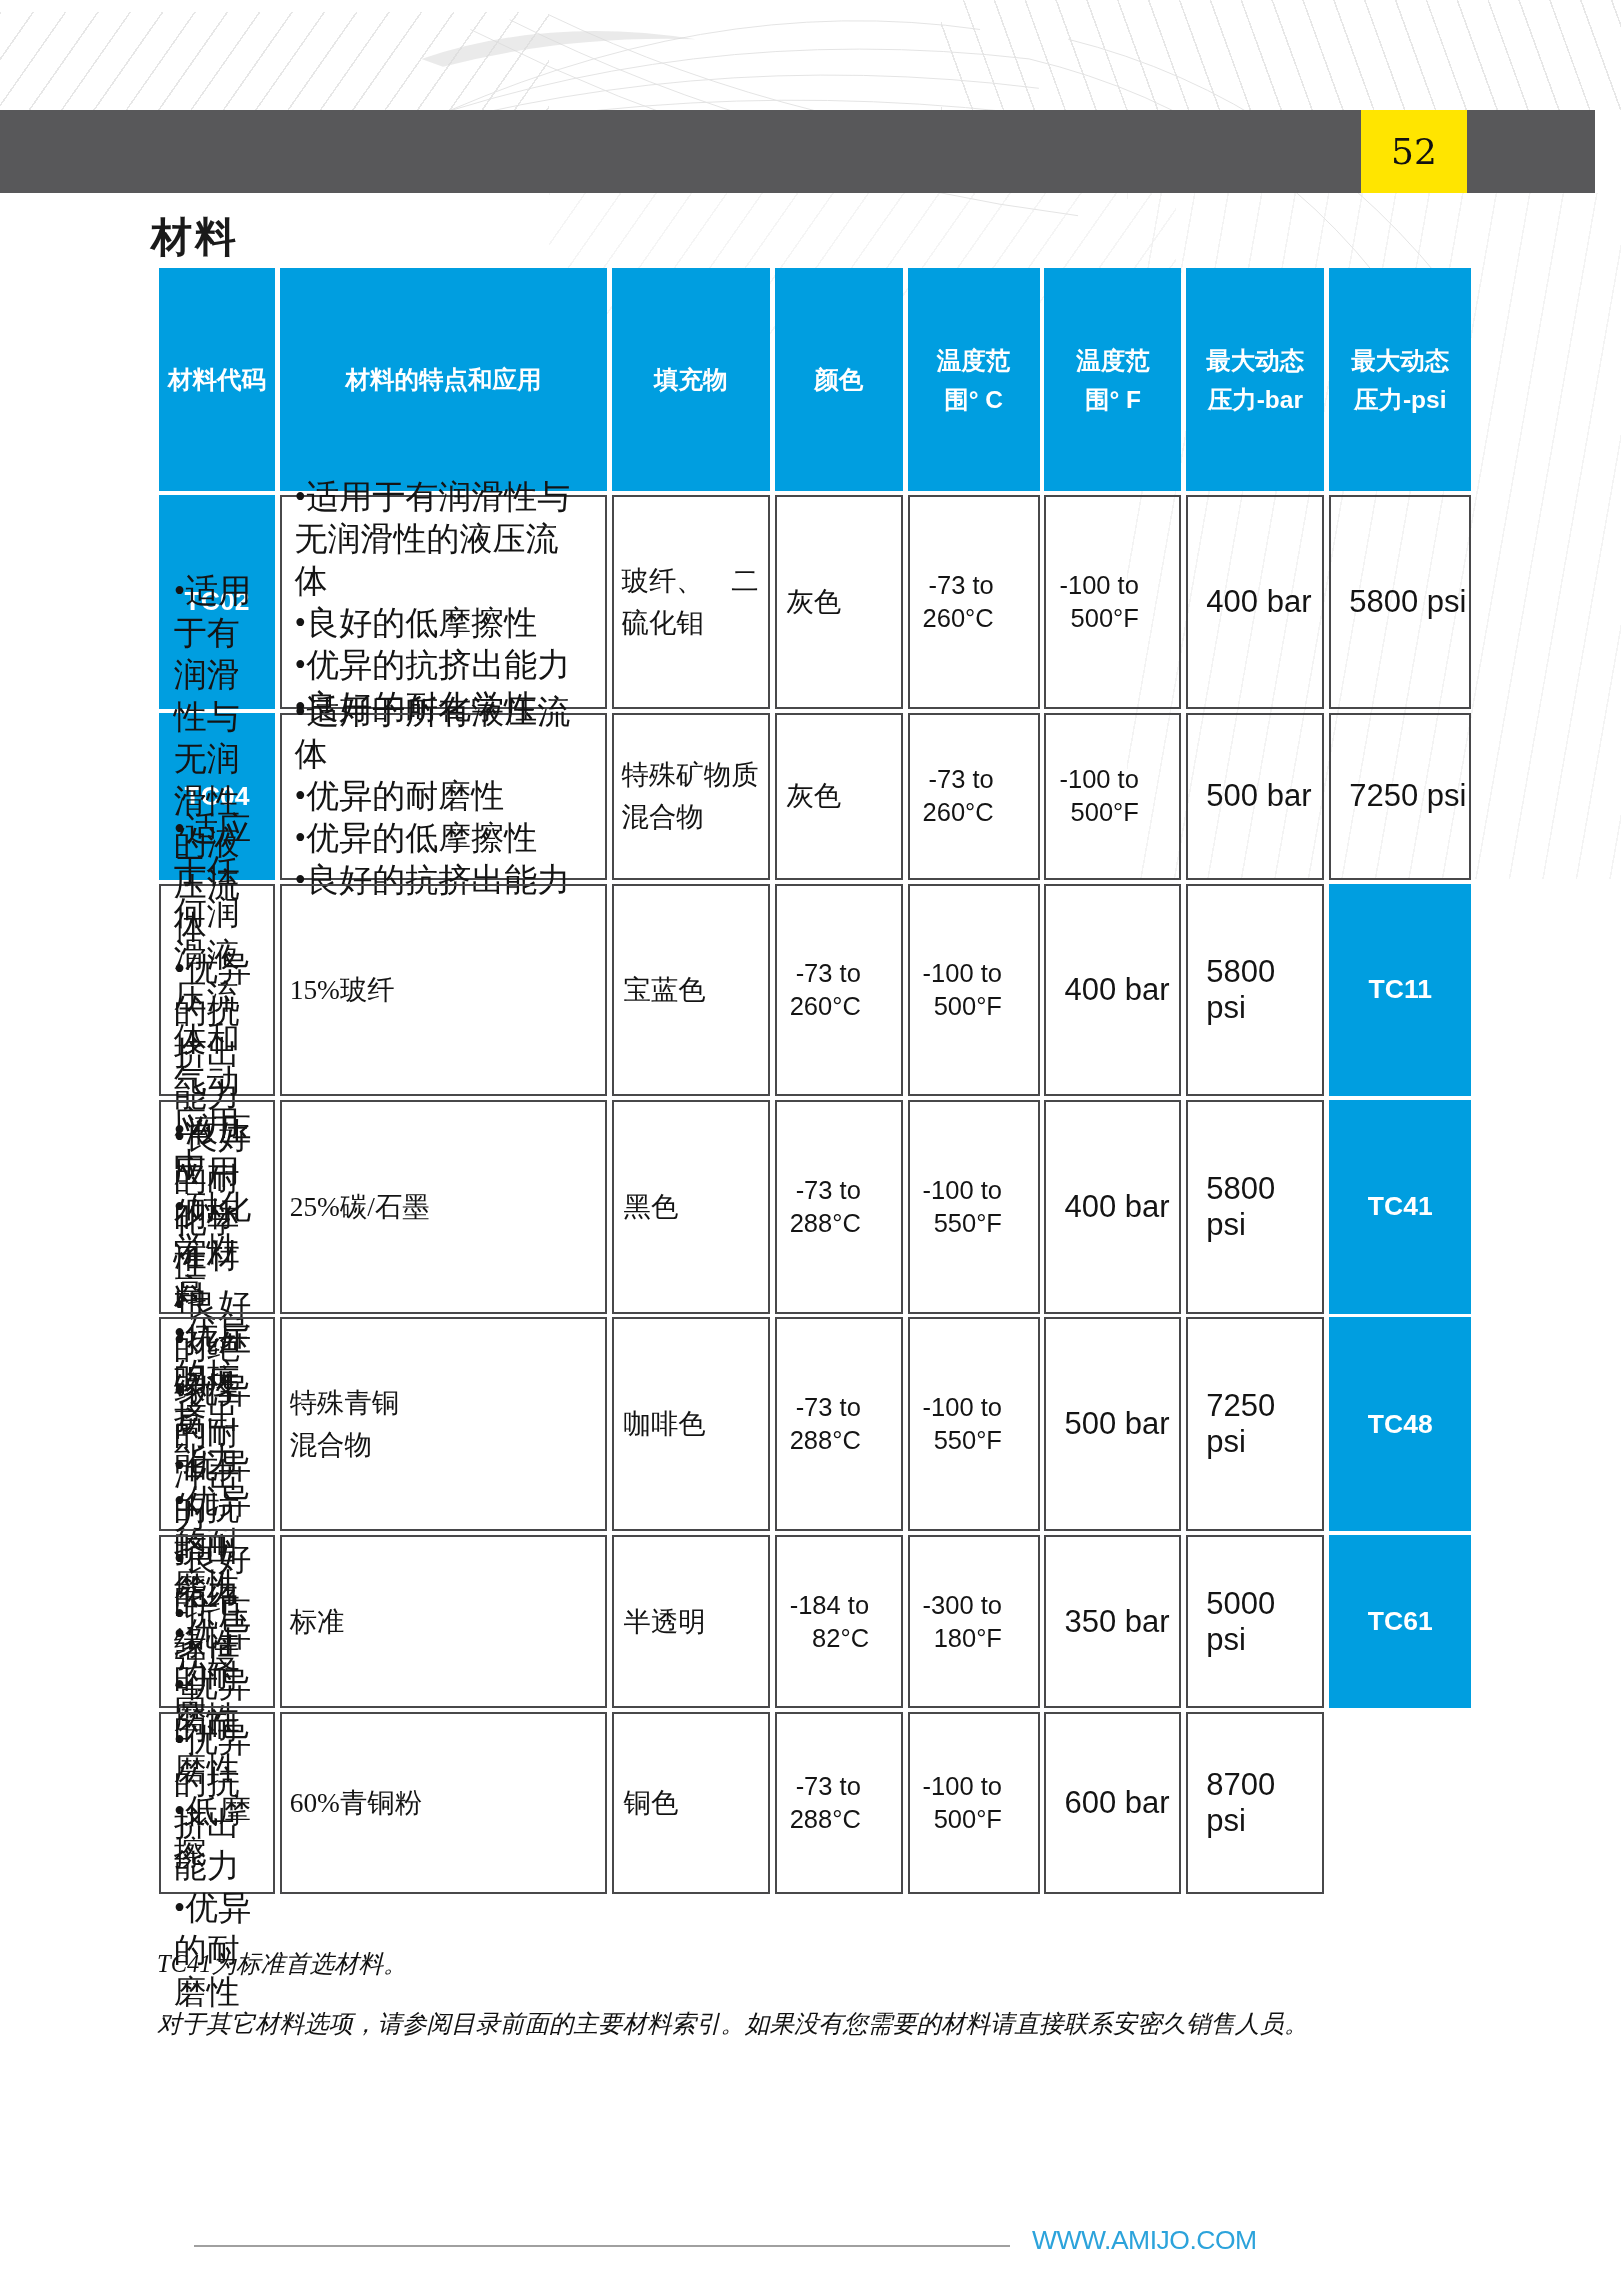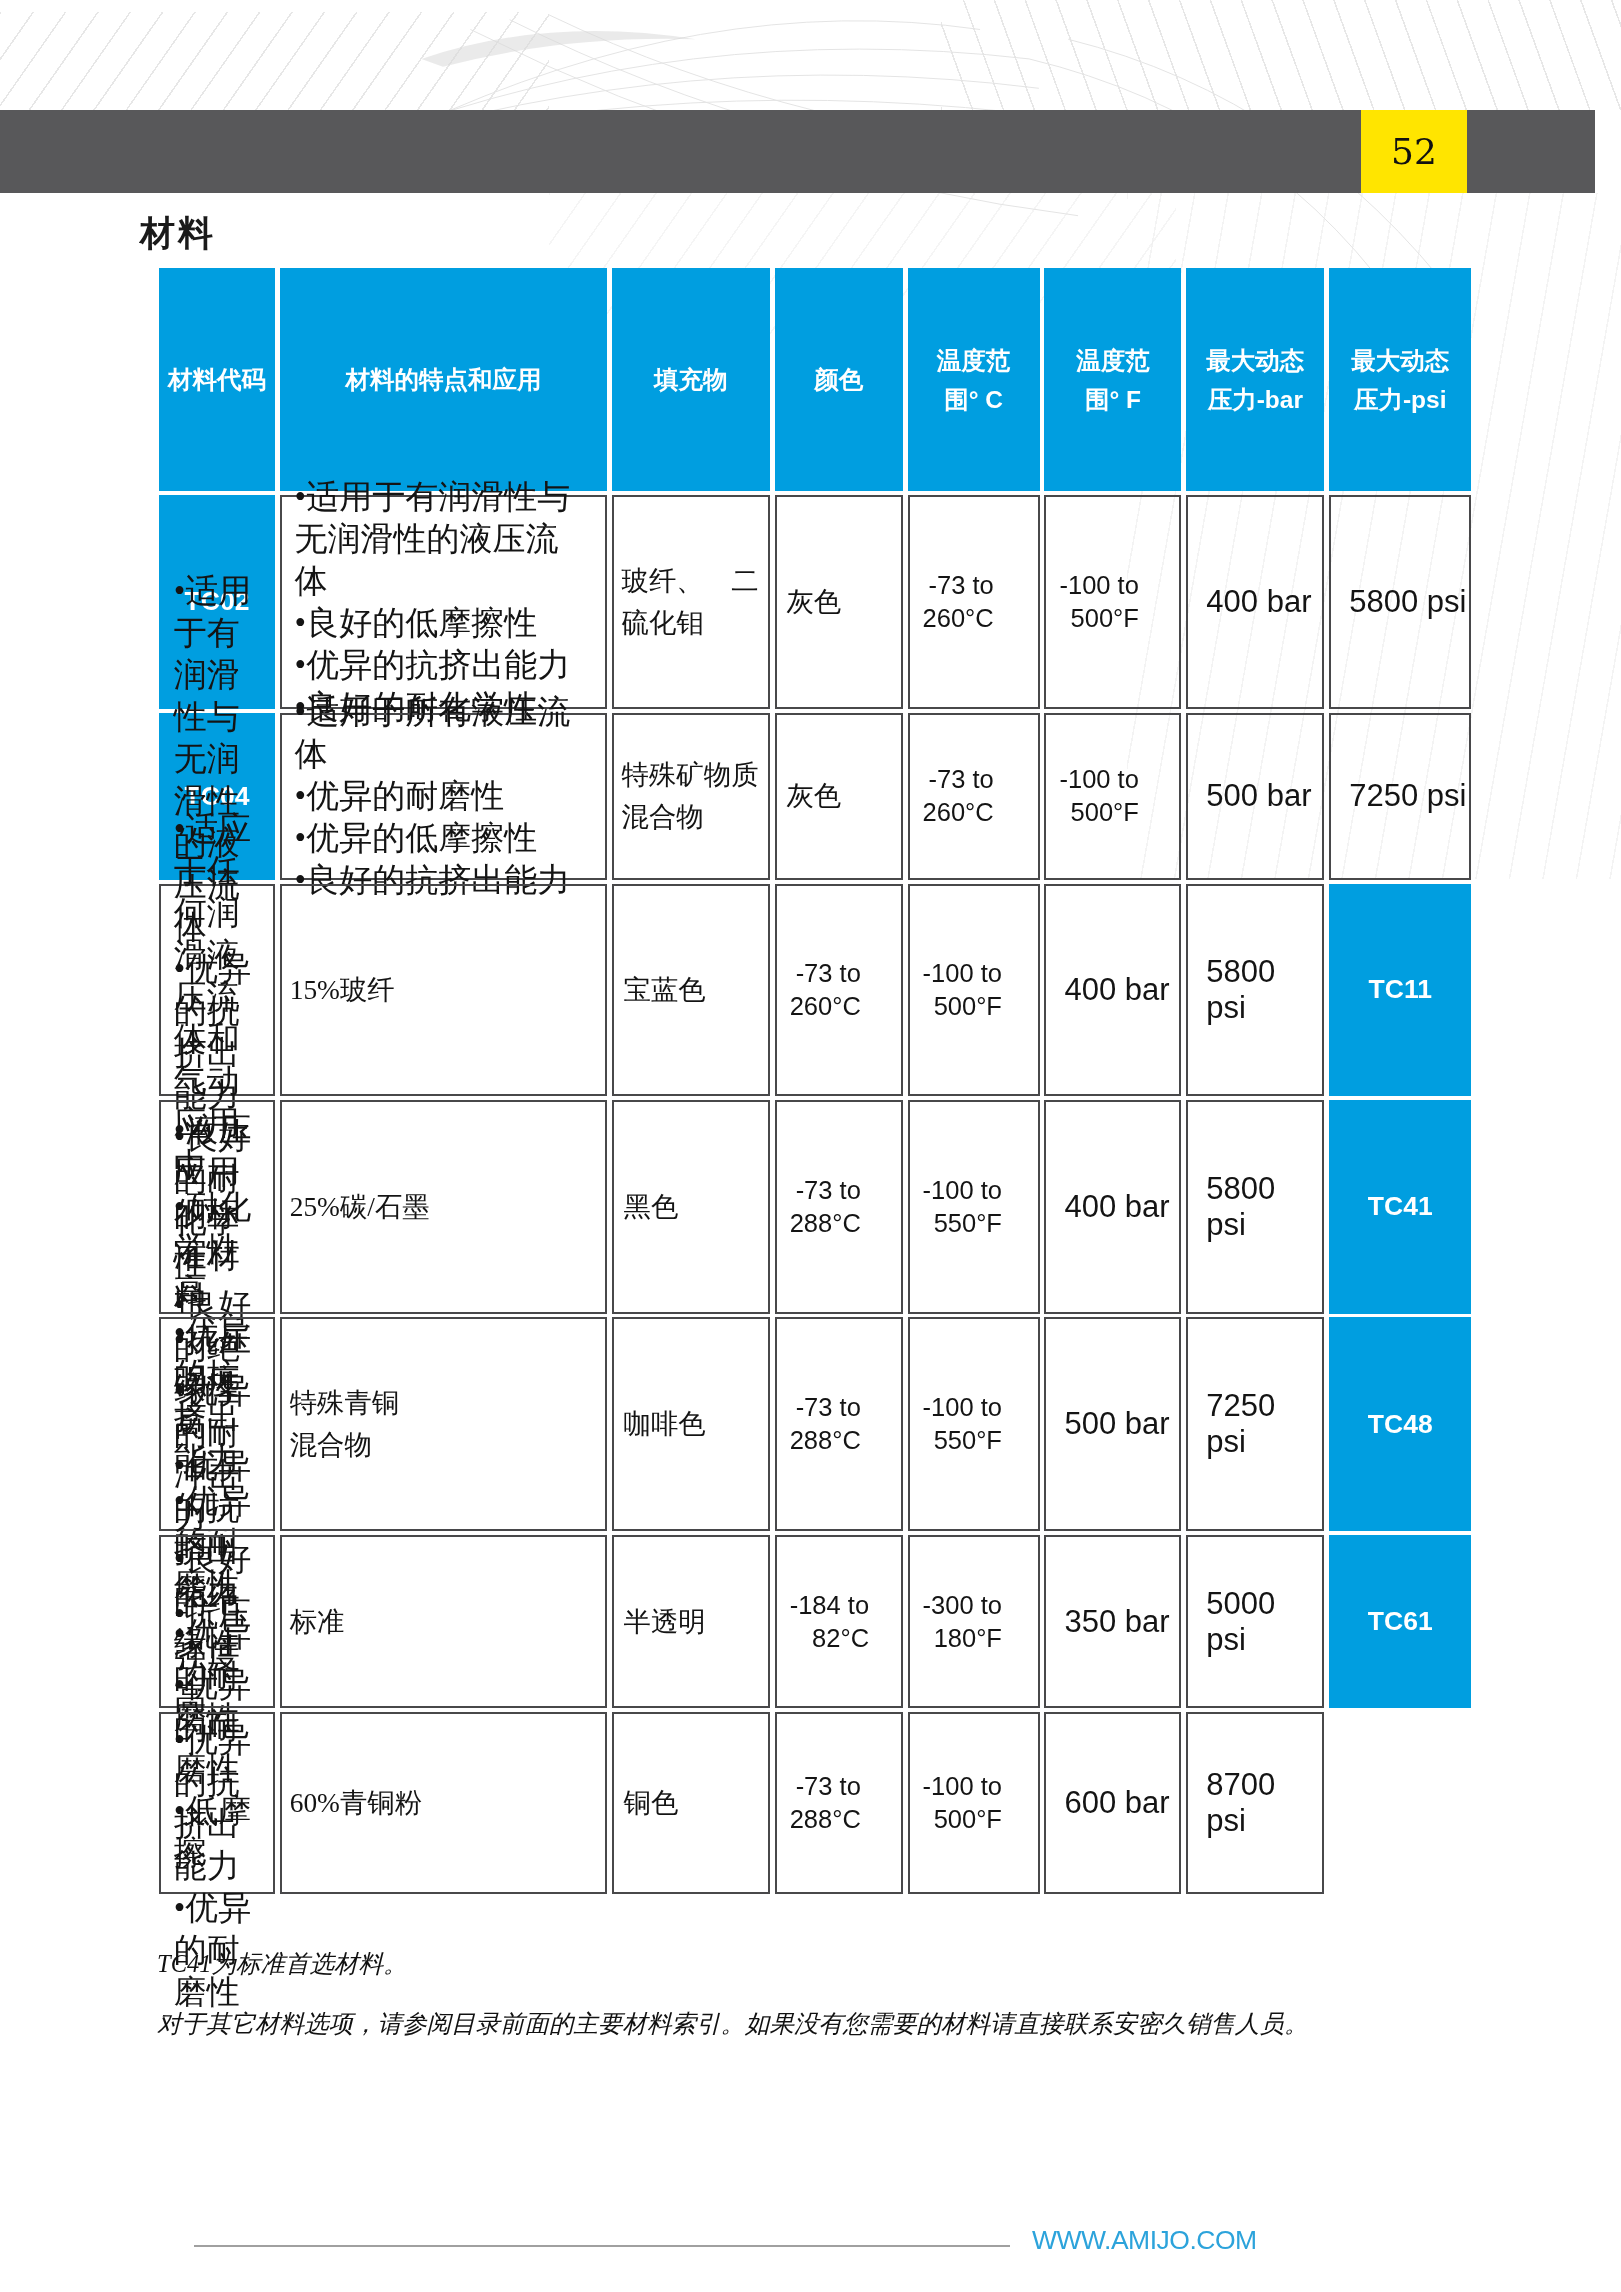--- a/index.html
+++ b/index.html
@@ -15,22 +15,22 @@
     background:repeating-linear-gradient(125deg,#ededed 0 1.5px,transparent 1.5px 29px);}
   .deco-right-side{left:1127px;top:193px;width:494px;height:686px;opacity:.6;
     background:repeating-linear-gradient(100deg,#ececec 0 1.5px,transparent 1.5px 33px);}
   svg.deco-curves{left:0;top:0;}
   
   .topbar{position:absolute;left:0;top:110px;width:1595px;height:83px;background:#58585a;z-index:2;}
   .pagenum{position:absolute;left:1361px;top:0;width:106px;height:83px;background:#ffe500;
     display:flex;align-items:center;justify-content:center;
     font-family:"DejaVu Serif", serif;font-size:36px;color:#111;}
   
-  .title{position:absolute;left:140px;top:210px;z-index:2;margin:0;
-    font-size:35px;font-weight:600;letter-spacing:2.9px;color:#1a1a1a;}
+  .title{position:absolute;left:151px;top:210px;z-index:2;margin:0;
+    font-size:41px;font-weight:600;letter-spacing:2.9px;color:#1a1a1a;}
   
   .mtable{position:absolute;left:159px;top:268px;z-index:1;display:grid;
     grid-template-columns:116px 327px 158px 128px 132px 137px 138px 142px;
     grid-template-rows:223px 214px 167px 212px 214px 214px 173px 182px;
     column-gap:4.9px;row-gap:3.9px;}
   .th{background:#009ee0;color:#ffffff;display:flex;align-items:center;justify-content:center;
     text-align:center;font-family:"Liberation Sans", sans-serif;font-weight:bold;
     font-size:24.5px;line-height:39px;white-space:pre-line;}
   .code{background:#009ee0;color:#ffffff;display:flex;align-items:center;justify-content:center;
     font-family:"Liberation Sans", sans-serif;font-weight:bold;font-size:26.5px;}

